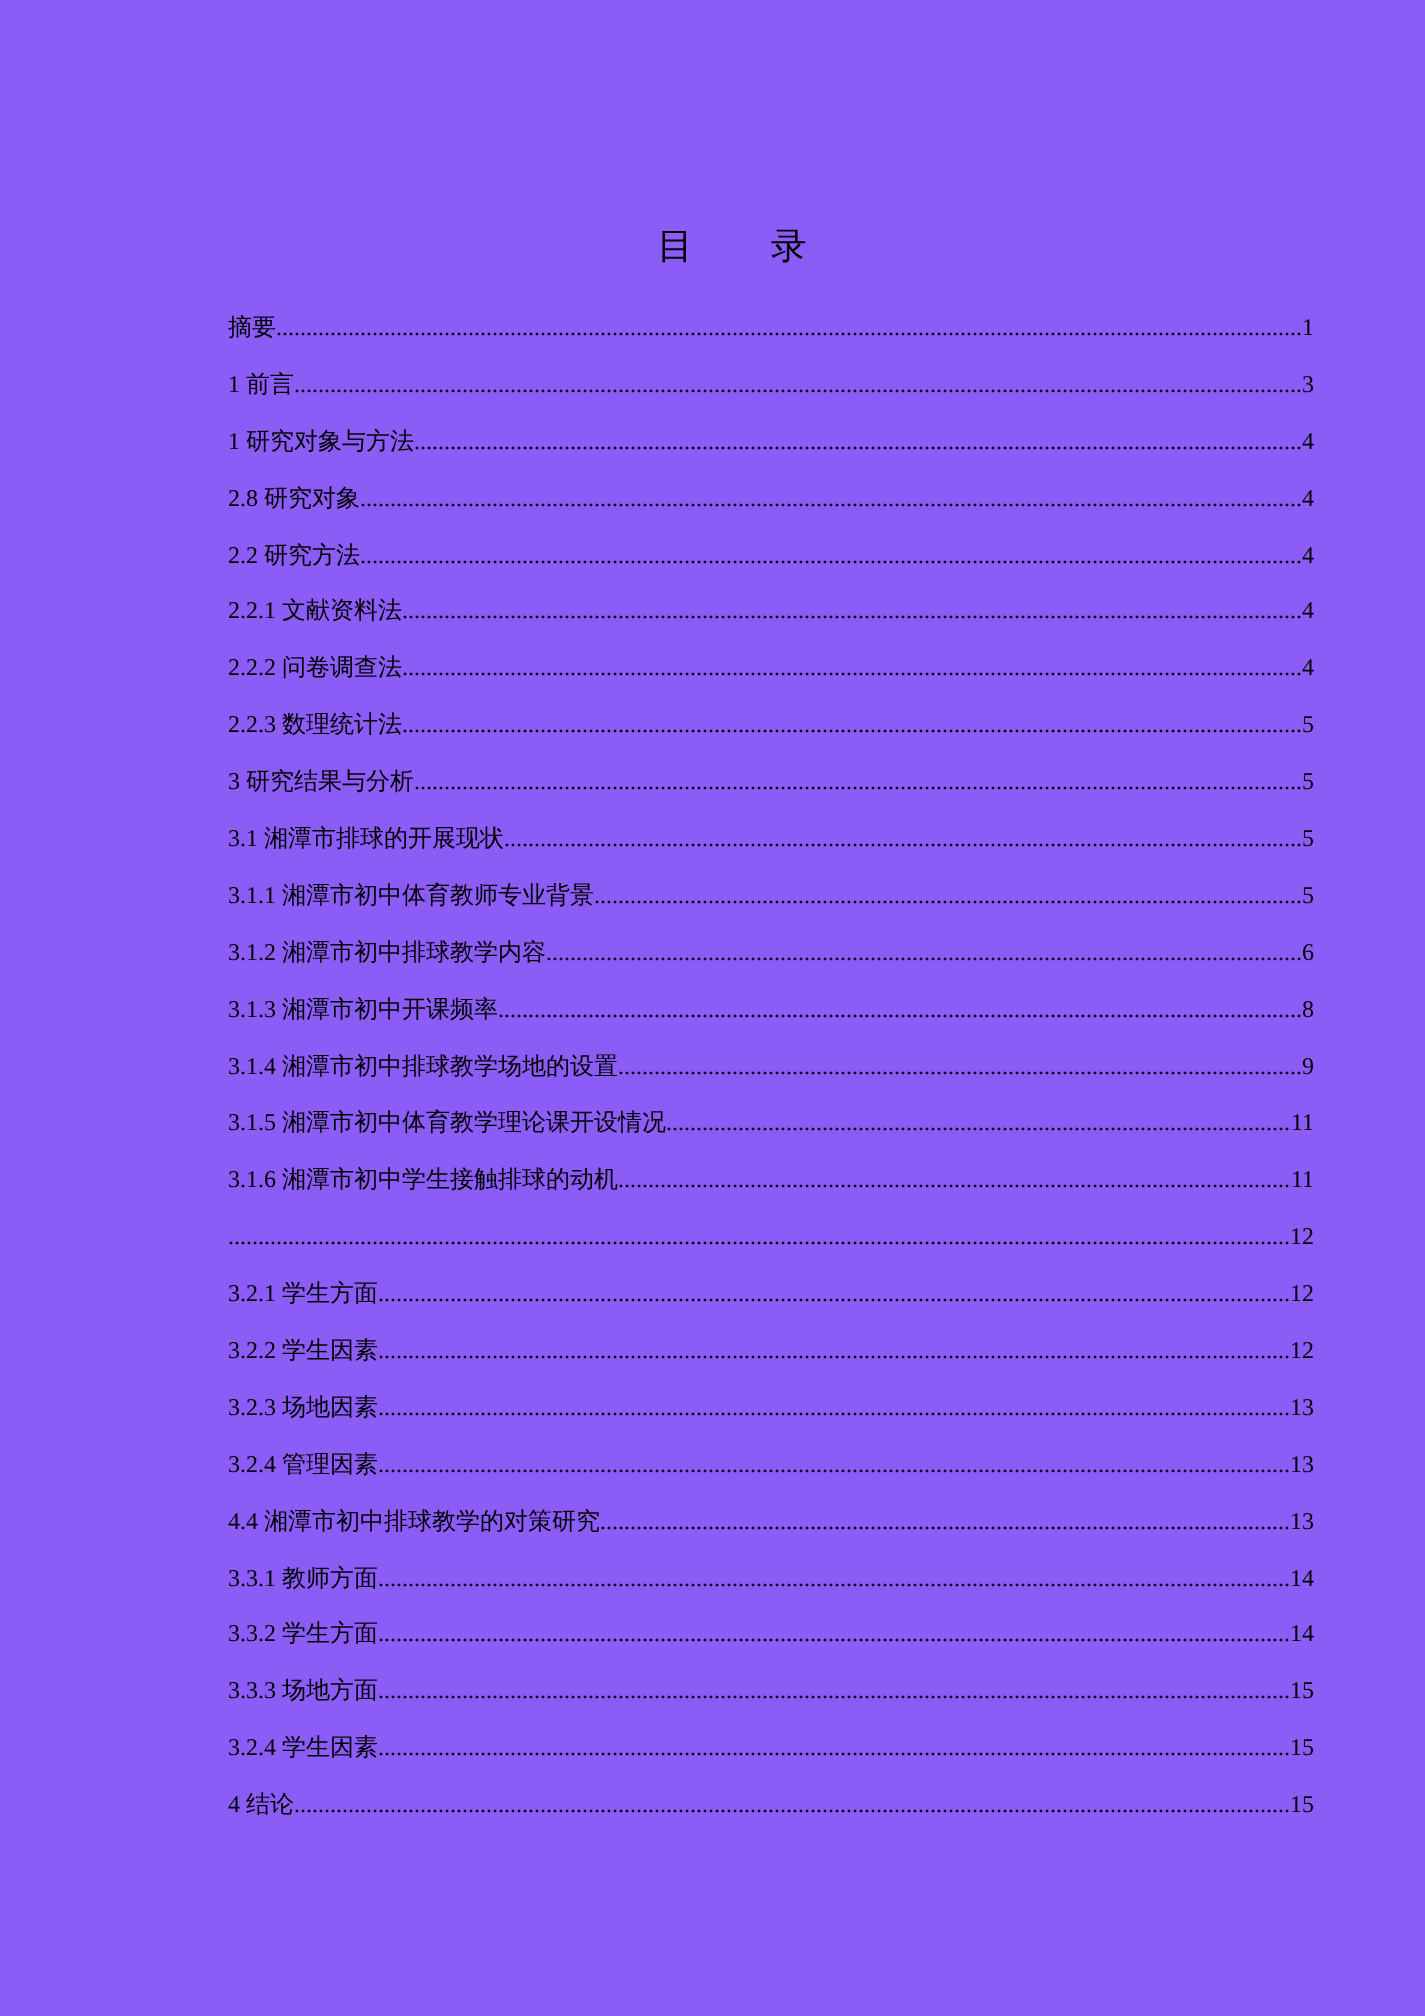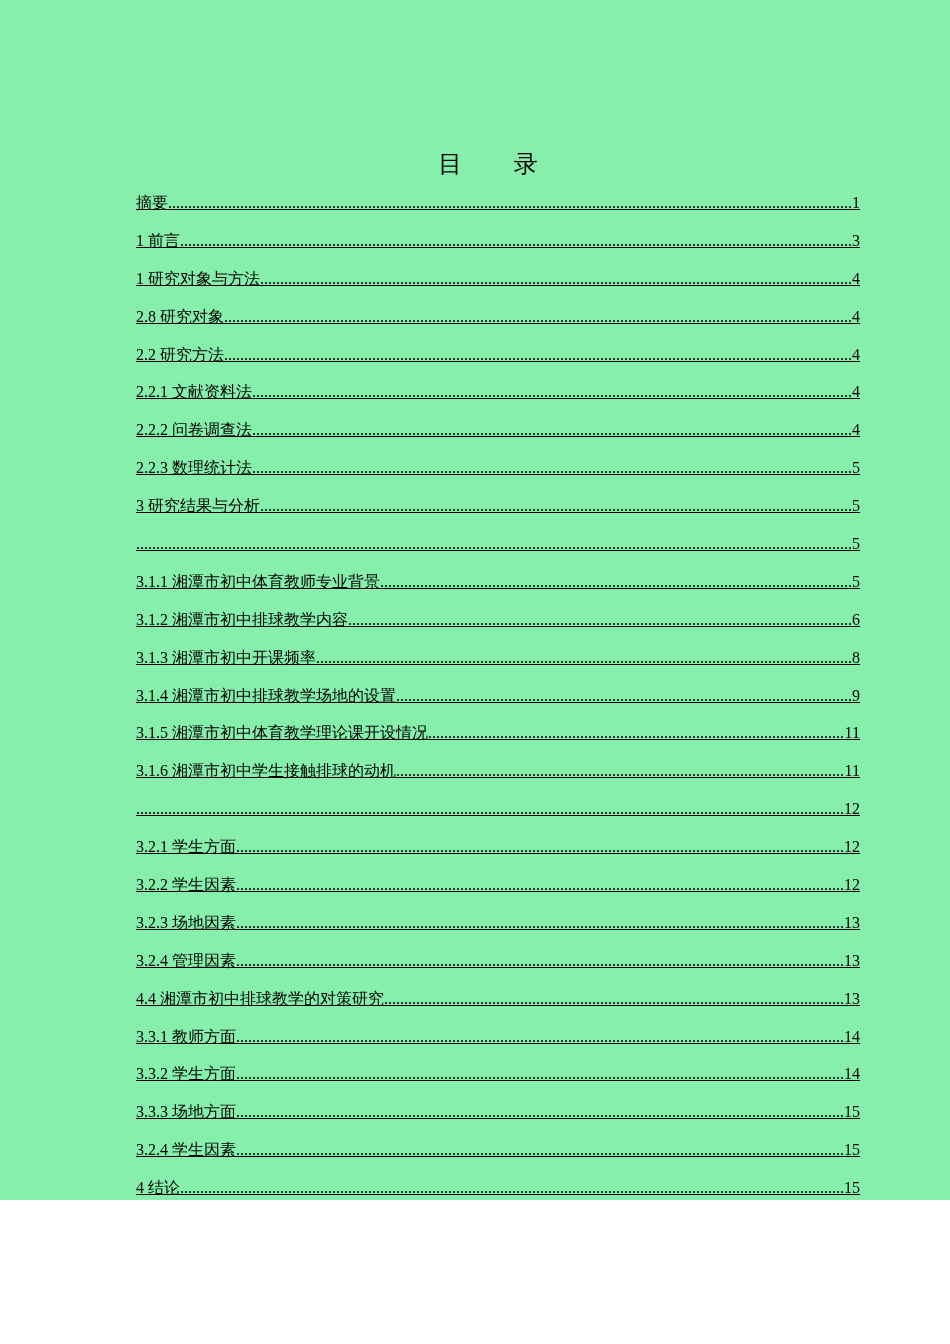--- a/index.html
+++ b/index.html
@@ -13,43 +13,42 @@
       position: relative;
       overflow: hidden;
       font-family: "Liberation Serif", "DejaVu Serif", serif;
       color: #000000;
     }
     .page {
       position: absolute;
       left: 0;
       top: 0;
       width: 950px;
-      height: 1200px;
-      background: #86efac;
+      height: 1344px;
+      background: #8b5cf6;
     }
     .toc-title {
       position: absolute;
       top: 148px;
       left: 0;
       width: 998px;
       text-align: center;
       font-family: "DejaVu Sans", "Liberation Sans", sans-serif;
       font-size: 24px;
       letter-spacing: 22px;
       line-height: 32px;
     }
     .toc-list {
       position: absolute;
       left: 136px;
       top: 184px;
       width: 724px;
-      margin: 0;
+      margin: 16px;
       padding: 0;
       list-style: none;
-      text-decoration: underline;
     }
     .toc-item {
       display: flex;
       align-items: baseline;
       height: 37.9px;
       line-height: 37.9px;
       font-size: 16px;
       white-space: nowrap;
       overflow: hidden;
       cursor: pointer;
@@ -121,20 +120,21 @@
         <span class="toc-label">2.2.3 数理统计法</span>
         <span class="toc-leader"></span>
         <span class="toc-page">5</span>
       </li>
     <li class="toc-item">
         <span class="toc-label">3 研究结果与分析</span>
         <span class="toc-leader"></span>
         <span class="toc-page">5</span>
       </li>
     <li class="toc-item">
+        <span class="toc-label">3.1 湘潭市排球的开展现状</span>
         <span class="toc-leader"></span>
         <span class="toc-page">5</span>
       </li>
     <li class="toc-item">
         <span class="toc-label">3.1.1 湘潭市初中体育教师专业背景</span>
         <span class="toc-leader"></span>
         <span class="toc-page">5</span>
       </li>
     <li class="toc-item">
         <span class="toc-label">3.1.2 湘潭市初中排球教学内容</span>

